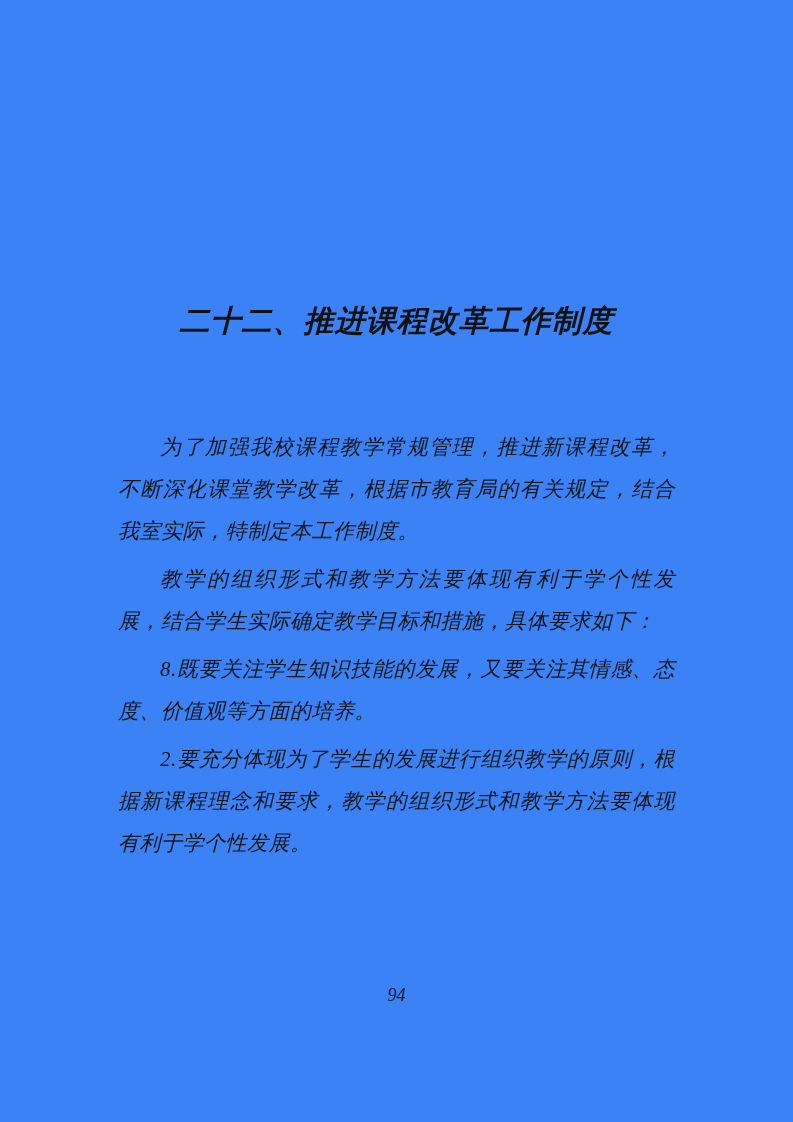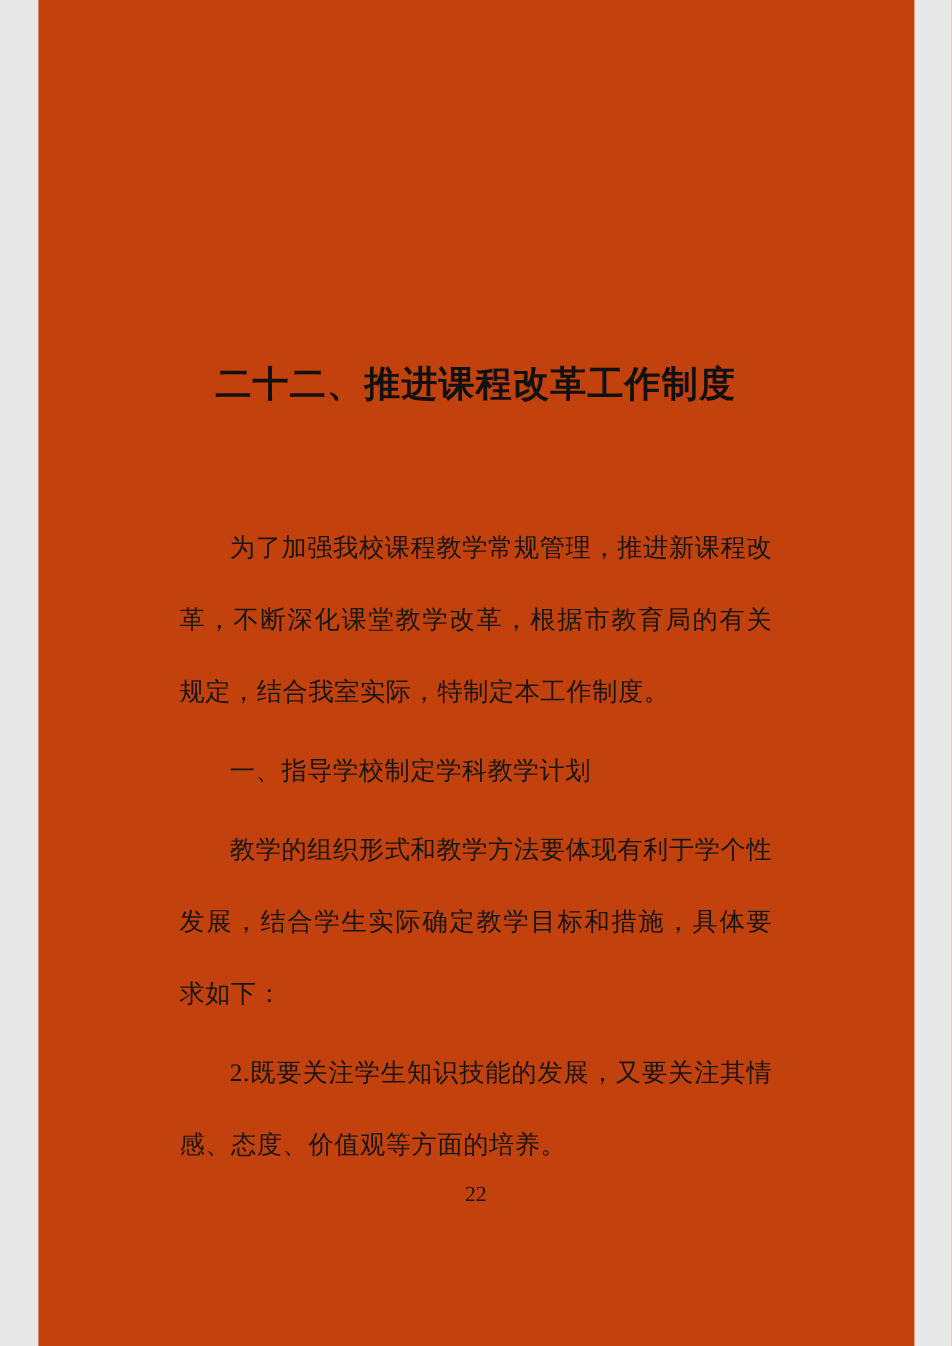--- a/index.html
+++ b/index.html
@@ -2,45 +2,46 @@
 <html lang="zh"><head>
 <meta charset="utf-8">
 <style>
   html, body {
     margin: 0;
     padding: 0;
     background: #e8e8e8;
   }
   .page {
     position: relative;
-    width: 730px;
+    width: 793px;
     height: 1122px;
     margin: 0 auto;
-    background: #c2410c;
+    background: #3b82f6;
     box-sizing: border-box;
     padding: 0 118px;
     overflow: hidden;
     font-family: "Liberation Serif", "DejaVu Serif", serif;
     color: #161616;
+    font-style: italic;
   }
   .doc-title {
     margin: 0;
     padding-top: 298px;
     text-align: center;
     font-family: "Liberation Sans", "DejaVu Sans", sans-serif;
     font-size: 30px;
     line-height: 46px;
     font-weight: bold;
     letter-spacing: 1px;
     color: #111111;
   }
   .doc-body {
     margin-top: 82px;
     font-size: 21px;
-    line-height: 60px;
+    line-height: 42px;
     text-align: justify;
     letter-spacing: 0.5px;
   }
   .doc-body p {
     margin: 0 0 6px 0;
     text-indent: 2em;
   }
   .page-footer {
     position: absolute;
     left: 0;
@@ -54,20 +55,20 @@
 </style>
 </head>
 <body>
 
 <div class="page">
 
   <h1 class="doc-title">二十二、推进课程改革工作制度</h1>
 
   <div class="doc-body">
     <p>为了加强我校课程教学常规管理，推进新课程改革，不断深化课堂教学改革，根据市教育局的有关规定，结合我室实际，特制定本工作制度。</p>
-    <p>一、指导学校制定学科教学计划</p>
     <p>教学的组织形式和教学方法要体现有利于学个性发展，结合学生实际确定教学目标和措施，具体要求如下：</p>
-    <p>2.既要关注学生知识技能的发展，又要关注其情感、态度、价值观等方面的培养。</p>
+    <p>8.既要关注学生知识技能的发展，又要关注其情感、态度、价值观等方面的培养。</p>
+    <p>2.要充分体现为了学生的发展进行组织教学的原则，根据新课程理念和要求，教学的组织形式和教学方法要体现有利于学个性发展。</p>
   </div>
 
-  <div class="page-footer">22</div>
+  <div class="page-footer">94</div>
 
 </div>
 
 </body></html>

